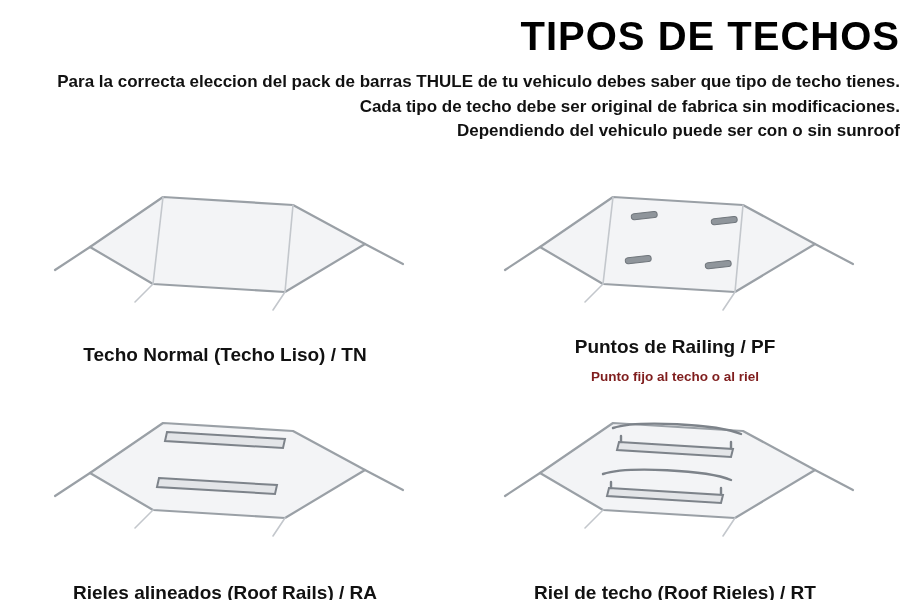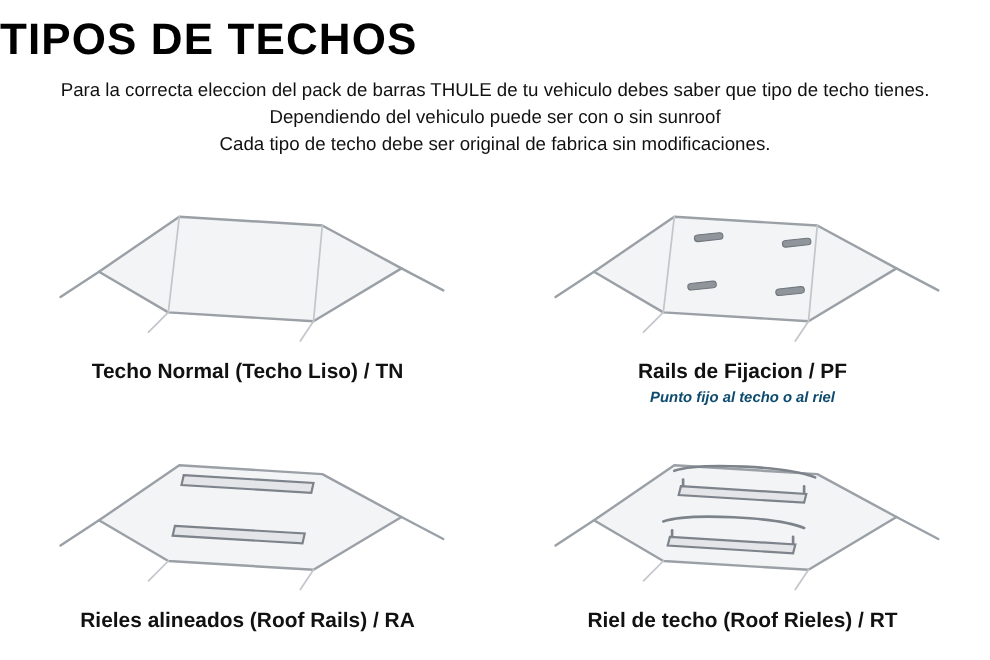--- a/index.html
+++ b/index.html
@@ -15,53 +15,54 @@
     overflow: hidden;
     position: relative;
   }
   .page {
     width: 900px;
     height: 600px;
     position: relative;
     background: #ffffff;
   }
   .title {
-    text-align: left;
+    text-align: right;
     font-size: 40px;
     font-weight: bold;
     letter-spacing: 1px;
     margin: 14px 0 0 0;
     line-height: 1.1;
   }
   .subtitle-block {
     text-align: center;
     margin-top: 12px;
   }
   .subtitle-line {
     font-size: 17px;
-    font-weight: normal;
+    font-weight: bold;
     line-height: 1.45;
     color: #111111;
+    text-align: right;
   }
   .grid {
     position: absolute;
     top: 150px;
     left: 0;
     width: 900px;
     height: 440px;
     display: grid;
     grid-template-columns: 1fr 1fr;
     grid-template-rows: 1fr 1fr;
   }
   .cell {
     position: relative;
     display: flex;
     flex-direction: column;
     align-items: center;
-    justify-content: flex-start;
+    justify-content: space-between;
   }
   .art {
     width: 380px;
     height: 150px;
     position: relative;
   }
   .art svg {
     display: block;
     width: 380px;
     height: 150px;
@@ -71,37 +72,36 @@
     font-size: 19px;
     font-weight: bold;
     text-align: center;
     color: #111111;
   }
   .sub-caption {
     margin-top: 3px;
     font-size: 13.5px;
     font-weight: bold;
     text-align: center;
-    color: #0c4a6e;
-    font-style: italic;
+    color: #7f1d1d;
   }
   .cell-r1 .art { margin-top: 8px; }
   .cell-r2 .art { margin-top: 14px; }
 </style>
 </head>
 <body>
 
 <div class="page">
 
   <h1 class="title">TIPOS DE TECHOS</h1>
 
   <div class="subtitle-block">
     <div class="subtitle-line">Para la correcta eleccion del pack de barras THULE de tu vehiculo debes saber que tipo de techo tienes.</div>
+    <div class="subtitle-line">Cada tipo de techo debe ser original de fabrica sin modificaciones.</div>
     <div class="subtitle-line">Dependiendo del vehiculo puede ser con o sin sunroof</div>
-    <div class="subtitle-line">Cada tipo de techo debe ser original de fabrica sin modificaciones.</div>
   </div>
 
   <div class="grid">
 
     <div class="cell cell-r1">
       <div class="art">
         <svg viewBox="0 0 380 150" xmlns="http://www.w3.org/2000/svg">
           <g fill="none" stroke="#9aa0a6" stroke-width="2.2" stroke-linejoin="round" stroke-linecap="round">
             <path d="M55 75 L128 25 L258 33 L330 72 L250 120 L118 112 Z" fill="#f3f4f6"></path>
             <path d="M128 25 L118 112" stroke="#c3c7cc" stroke-width="1.6"></path>
@@ -130,21 +130,21 @@
             <path d="M250 120 L238 138" stroke="#c3c7cc" stroke-width="1.6"></path>
           </g>
           <g fill="#8f959b" stroke="#70767c" stroke-width="1">
             <rect x="146" y="42" width="26" height="6" rx="3" transform="rotate(-6 146 42)"></rect>
             <rect x="226" y="47" width="26" height="6" rx="3" transform="rotate(-6 226 47)"></rect>
             <rect x="140" y="86" width="26" height="6" rx="3" transform="rotate(-6 140 86)"></rect>
             <rect x="220" y="91" width="26" height="6" rx="3" transform="rotate(-6 220 91)"></rect>
           </g>
         </svg>
       </div>
-      <div class="caption">Rails de Fijacion / PF</div>
+      <div class="caption">Puntos de Railing / PF</div>
       <div class="sub-caption">Punto fijo al techo o al riel</div>
     </div>
 
     <div class="cell cell-r2">
       <div class="art">
         <svg viewBox="0 0 380 150" xmlns="http://www.w3.org/2000/svg">
           <g fill="none" stroke="#9aa0a6" stroke-width="2.2" stroke-linejoin="round" stroke-linecap="round">
             <path d="M55 75 L128 25 L258 33 L330 72 L250 120 L118 112 Z" fill="#f3f4f6"></path>
             <path d="M55 75 L20 98"></path>
             <path d="M330 72 L368 92"></path>

